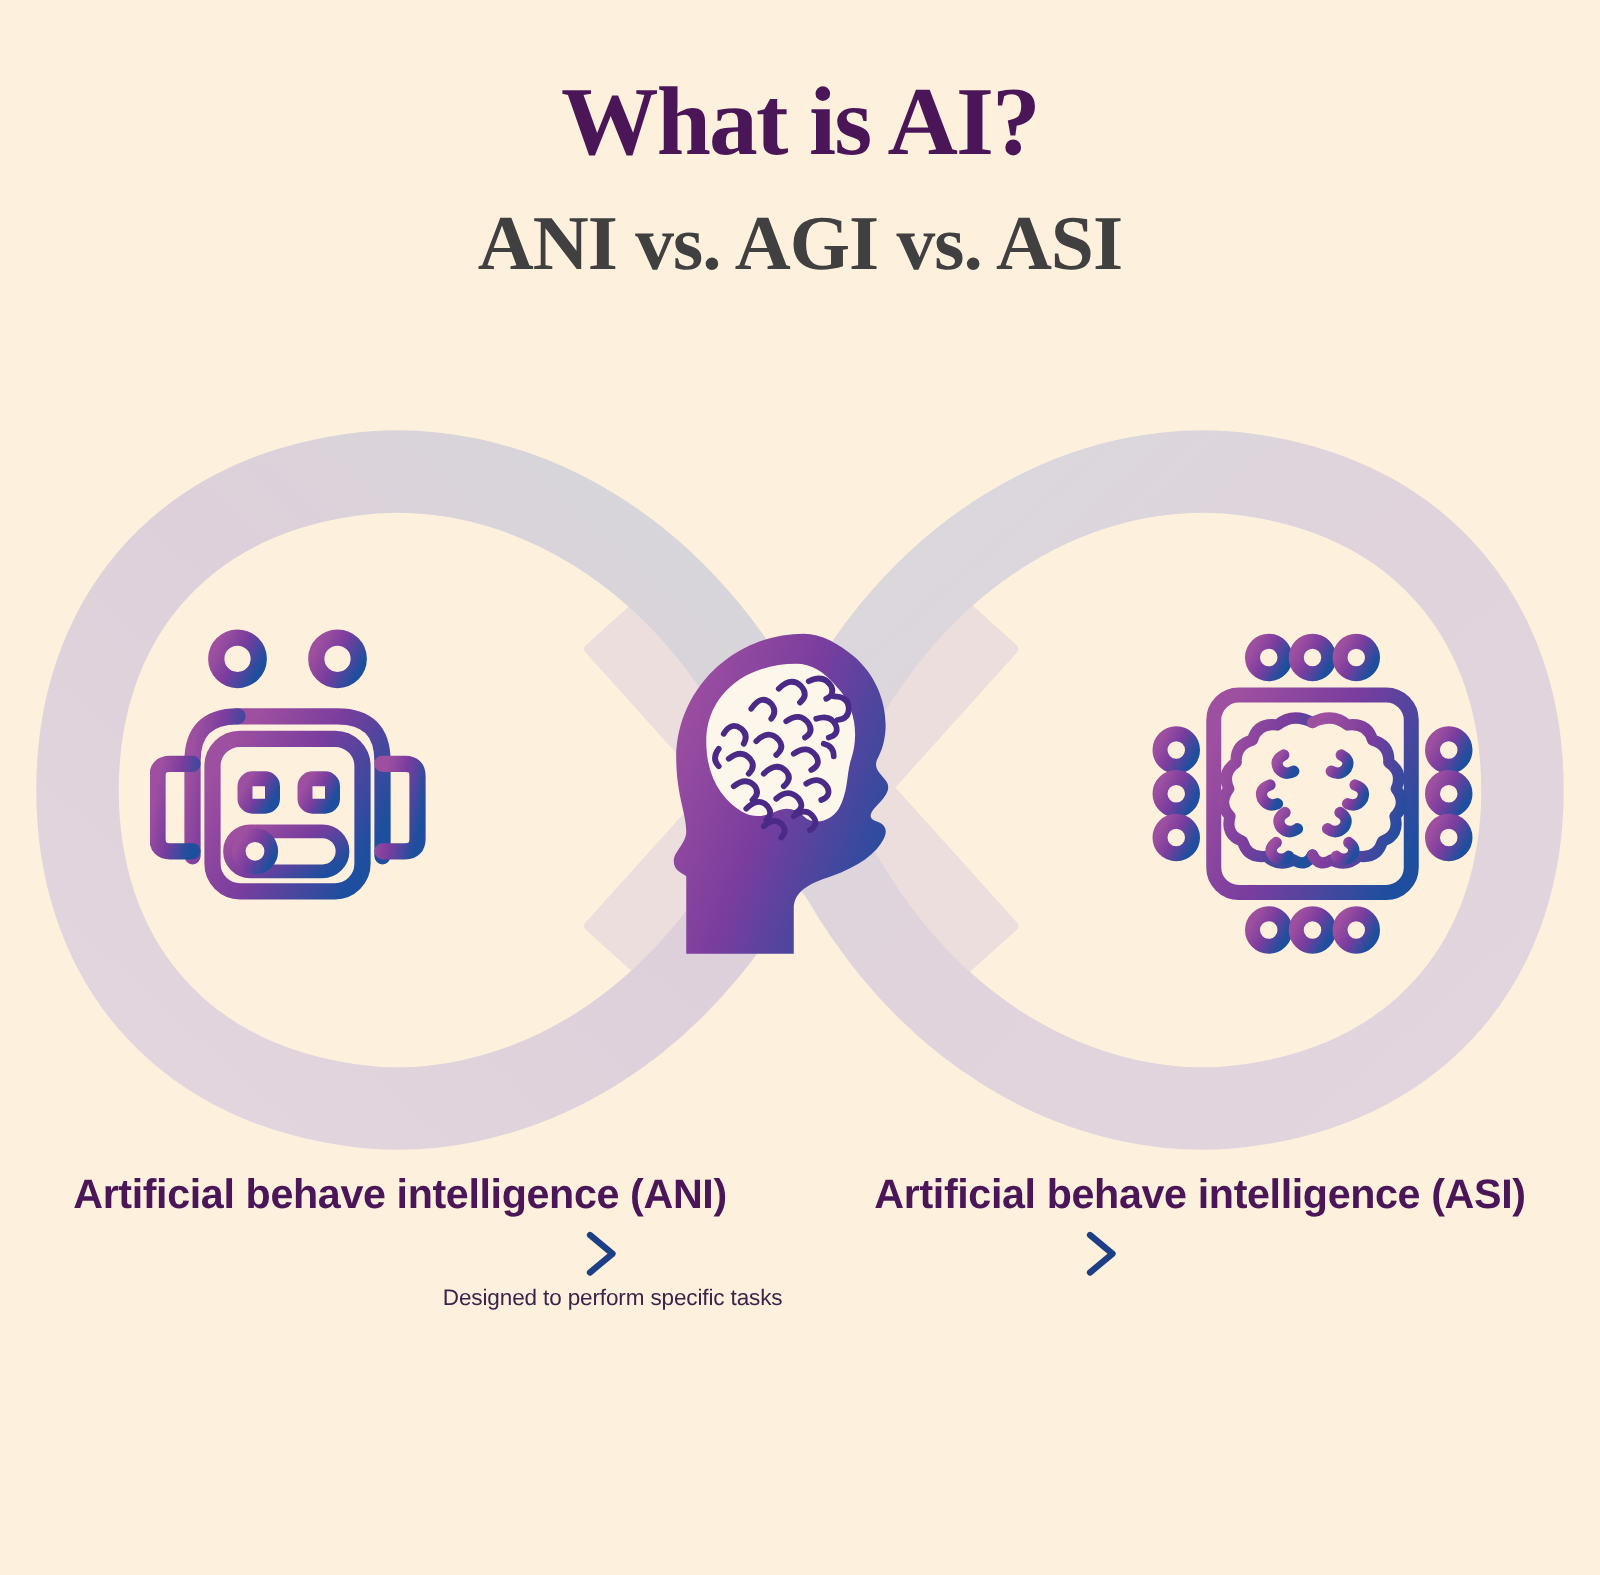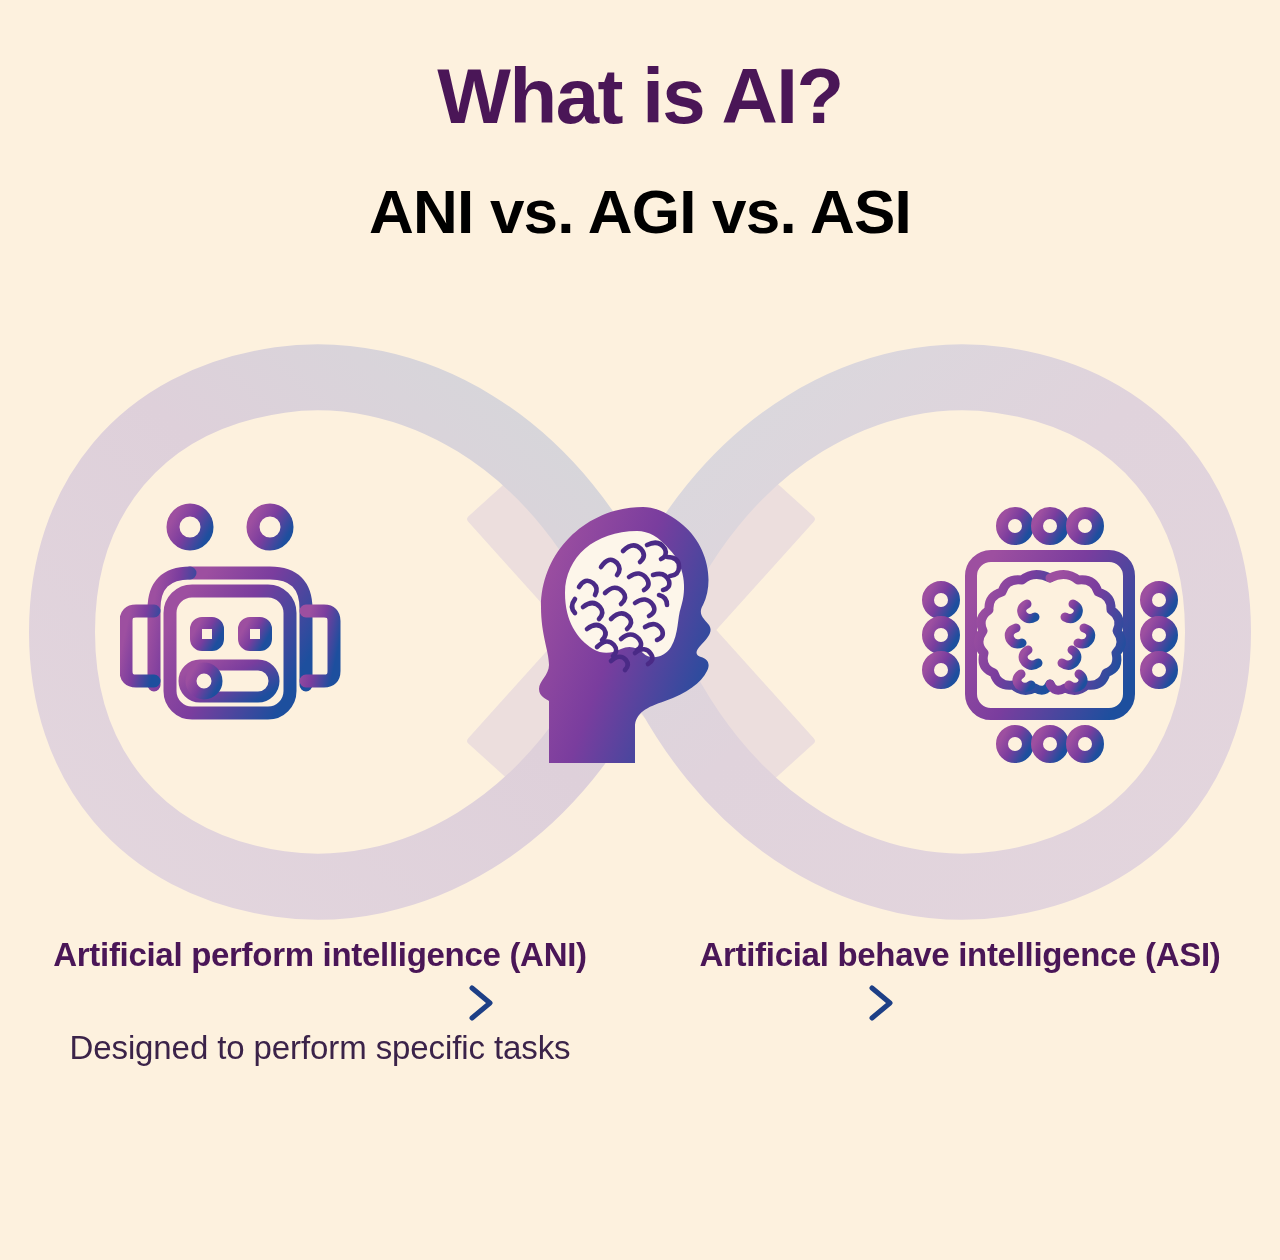--- a/index.html
+++ b/index.html
@@ -32,36 +32,37 @@
   }
 
   
   #title-block {
     position: absolute;
     left: 0;
     top: 56px;
     width: 1280px;
     z-index: 3;
     text-align: center;
+    font-family: Liberation Serif, serif;
   }
   .title-main {
     font-size: 78px;
     font-weight: bold;
     letter-spacing: -1.5px;
     line-height: 1.04;
     color: #4a1657;
     margin: 0;
   }
   .title-sub {
     font-size: 62px;
     font-weight: bold;
     letter-spacing: -0.8px;
     line-height: 1.05;
-    color: #000000;
-    margin: 42px 0 0 0;
+    color: #404040;
+    margin: 26px 0 0 0;
   }
 
   
   #icon-row {
     position: absolute;
     left: 0;
     top: 375px;
     width: 1280px;
     height: 520px;
     z-index: 2;
@@ -108,26 +109,27 @@
   }
   .col-heading {
     font-size: 33px;
     font-weight: bold;
     line-height: 1.22;
     color: #4a1657;
     letter-spacing: -0.3px;
     margin: 0;
   }
   .col-body {
-    font-size: 33px;
+    font-size: 18px;
     font-weight: normal;
     line-height: 1.3;
     color: #3b2349;
     letter-spacing: -0.1px;
     margin: 52px 0 0 0;
+    text-align: right;
   }
 </style>
 </head>
 <body>
 
 <div id="canvas">
 
   <svg id="bg-art" viewBox="0 0 1280 1260">
     <defs>
       <linearGradient id="infLeftGrad" x1="0" y1="1" x2="1" y2="0">
@@ -358,21 +360,21 @@
         <path d="M2 30 L118 30" stroke="url(#arrowGrad2)" stroke-width="4" stroke-linecap="round" fill="none"></path>
         <path d="M104 15 L122 30 L104 45" stroke="#1d3f86" stroke-width="5" stroke-linecap="round" stroke-linejoin="round" fill="none"></path>
       </svg>
     </div>
 
   </div>
 
   <div id="columns">
 
     <div class="column">
-      <p class="col-heading">Artificial perform intelligence (ANI)</p>
+      <p class="col-heading">Artificial behave intelligence (ANI)</p>
       <p class="col-body">Designed to perform specific tasks</p>
     </div>
 
 
     <div class="column">
       <p class="col-heading">Artificial behave intelligence (ASI)</p>
     </div>
 
   </div>
 

